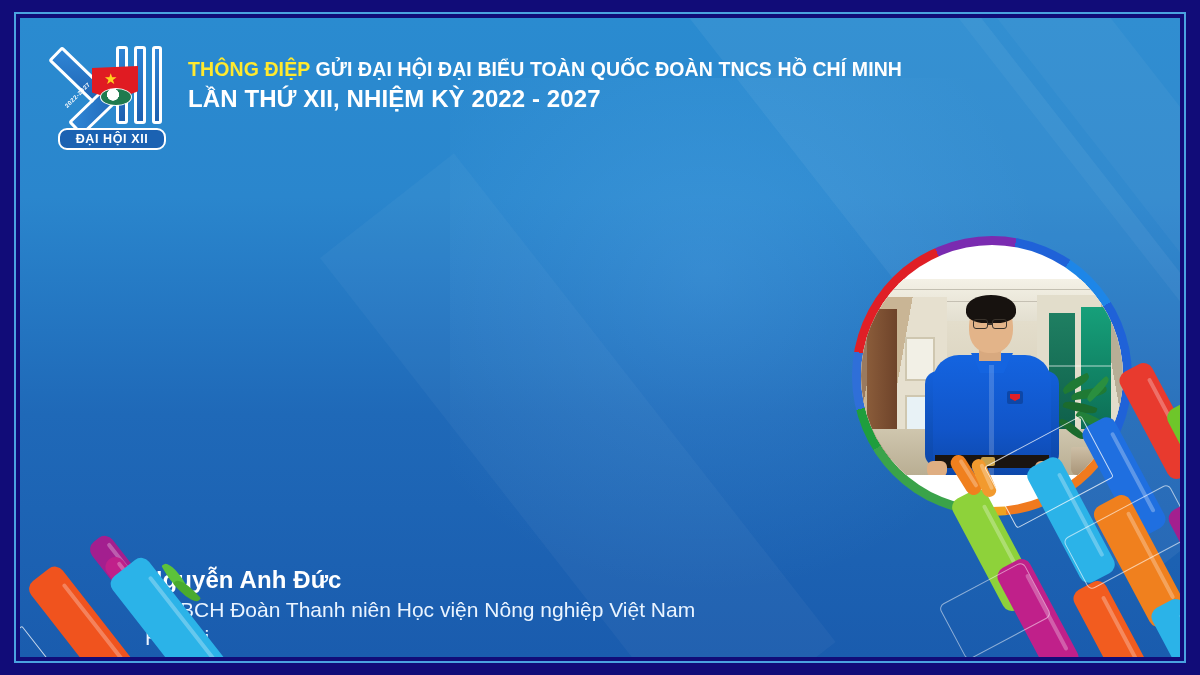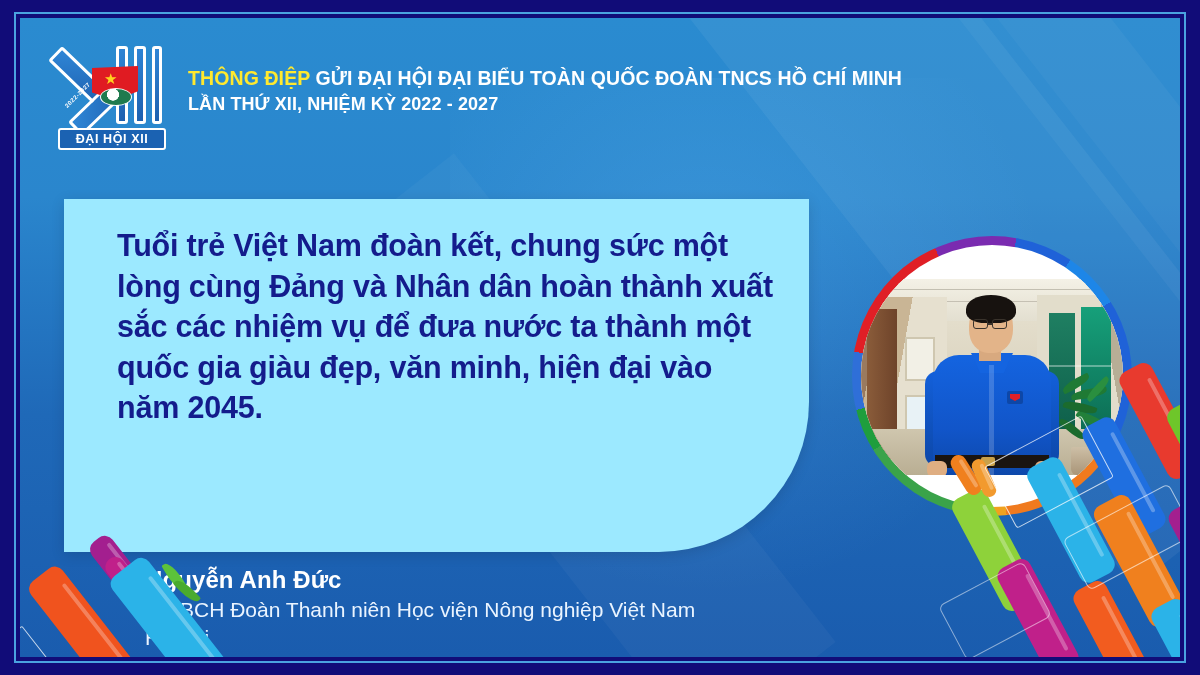--- a/index.html
+++ b/index.html
@@ -75,36 +75,36 @@
   #logo .emblem .star{
     position:absolute; left:12px; top:6px; width:14px; height:14px; color:#ffd21f; font-size:15px; line-height:14px;
   }
   #logo .emblem .hand{
     position:absolute; left:8px; top:22px; width:32px; height:18px; border-radius:50%;
     background:radial-gradient(circle at 40% 35%, #ffffff 0 28%, #1f7a4e 30% 100%);
     border:1px solid #fff;
   }
   #logo .daihoi{
     position:absolute; left:2px; top:92px; width:108px; height:22px;
-    border:2px solid #ffffff; border-radius:3px;
+    border:2px solid #ffffff; border-radius:9px;
     background:#1b62b2;
     color:#fff; font-weight:bold; font-size:12.5px; letter-spacing:.6px;
     display:flex; align-items:center; justify-content:center;
   }
 
   
   #header-text{ padding-top:8px; }
   #title-main{
     color:#ffe92e; font-weight:bold; font-size:33px; letter-spacing:.6px;
     line-height:1.08; text-shadow:0 1px 2px rgba(0,0,0,.25);
   }
-  #subtitle-1{ margin-top:22px; font-size:19.5px; font-weight:bold; letter-spacing:.1px; line-height:1.25; }
+  #subtitle-1{ margin-top:13px; font-size:19.5px; font-weight:bold; letter-spacing:.1px; line-height:1.25; }
   #subtitle-1 .hl{ color:#ffe92e; }
   #subtitle-1 .wt{ color:#ffffff; }
-  #subtitle-2{ margin-top:4px; font-size:18px; font-weight:bold; color:#ffffff; letter-spacing:.1px; }
+  #subtitle-2{ margin-top:4px; font-size:24px; font-weight:bold; color:#ffffff; letter-spacing:.1px; }
 
   
   #quote-card{
     position:absolute; left:44px; top:181px; width:745px; height:353px;
     background:#9ce9ff;
     border-radius:0 0 150px 0;
     box-shadow:0 3px 14px rgba(0,0,0,.13);
   }
   #quote-text{
     position:absolute; left:53px; top:26px; width:660px;
@@ -248,23 +248,20 @@
 
       <div id="header-text">
         <div id="subtitle-1">
           <span class="hl">THÔNG ĐIỆP</span>
           <span class="wt">GỬI ĐẠI HỘI ĐẠI BIỂU TOÀN QUỐC ĐOÀN TNCS HỒ CHÍ MINH</span>
         </div>
         <div id="subtitle-2">LẦN THỨ XII, NHIỆM KỲ 2022 - 2027</div>
       </div>
     </div>
 
-    <div id="quote-card">
-      <div id="quote-text">Tuổi trẻ Việt Nam đoàn kết, chung sức một lòng cùng Đảng và Nhân dân hoàn thành xuất sắc các nhiệm vụ để đưa nước ta thành một quốc gia giàu đẹp, văn minh, hiện đại vào năm 2045.</div>
-    </div>
 
     <div id="photo-wrap">
       <div id="photo-ring"></div>
       <div id="photo-inner">
         <div id="photo-scene">
           <div class="ph ph-ceiling"></div>
           <div class="ph ph-ceil-line"></div>
           <div class="ph ph-ceil-line2"></div>
           <div class="ph ph-wall-l"></div>
           <div class="ph ph-door-l"></div>

